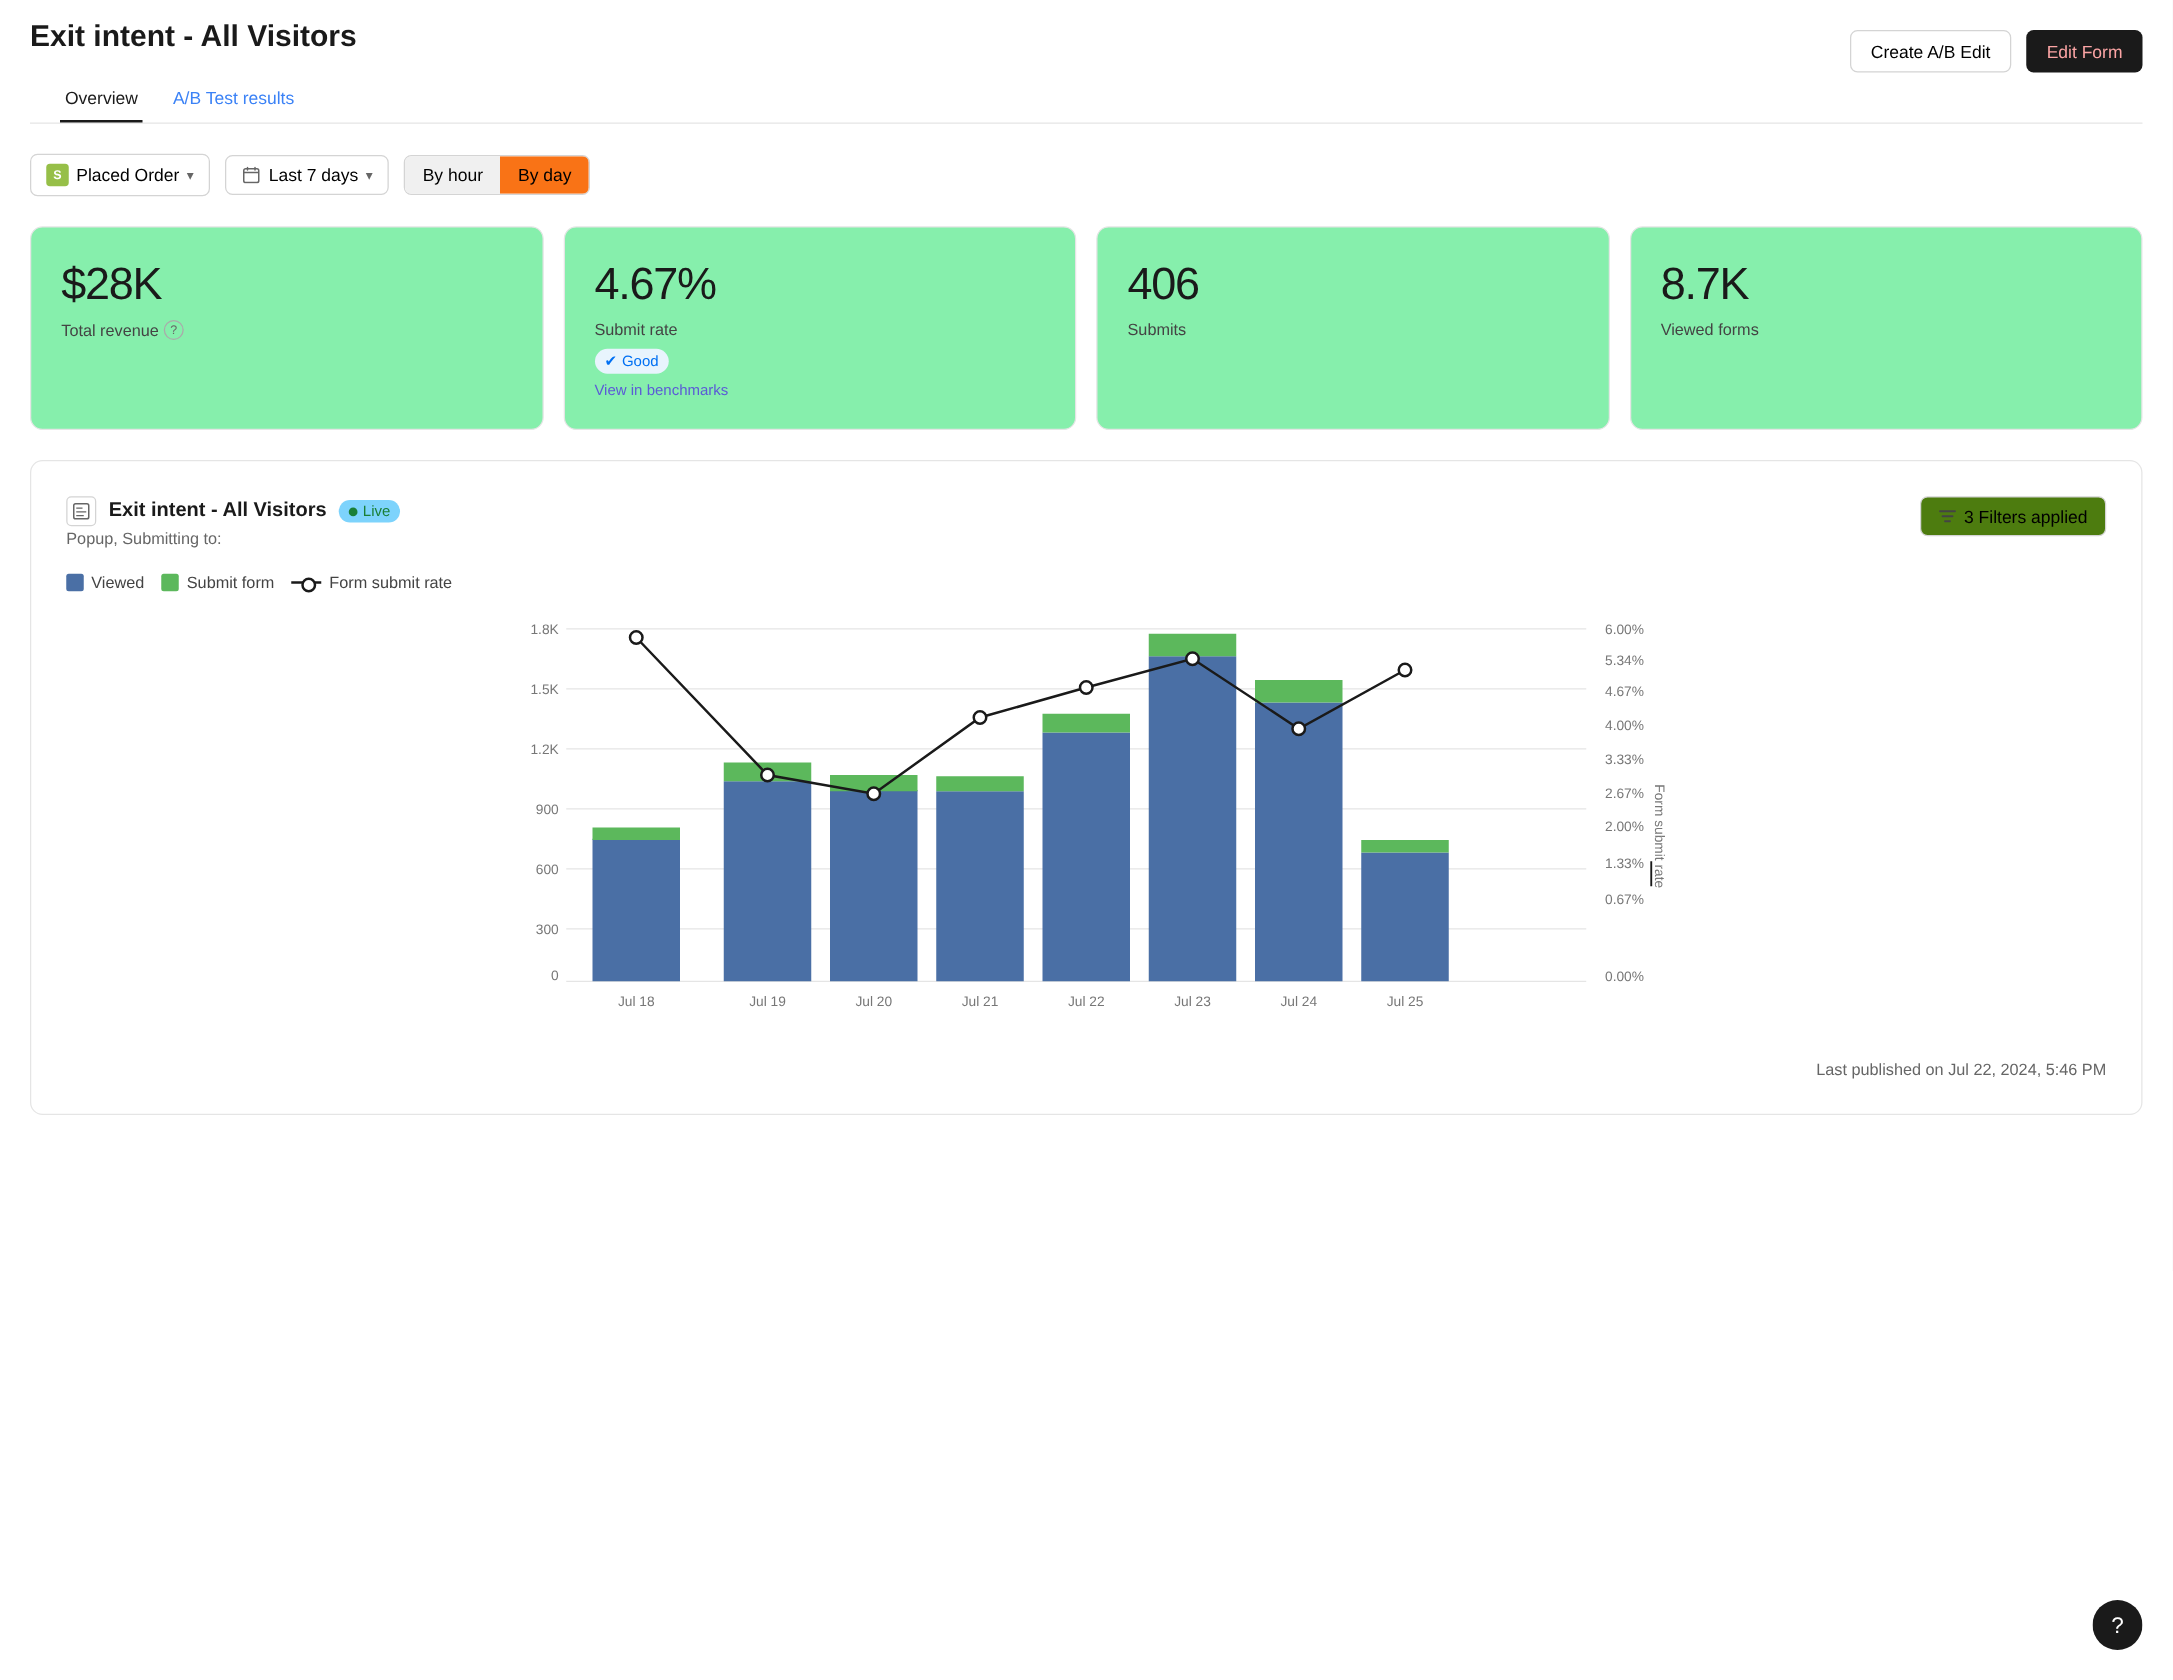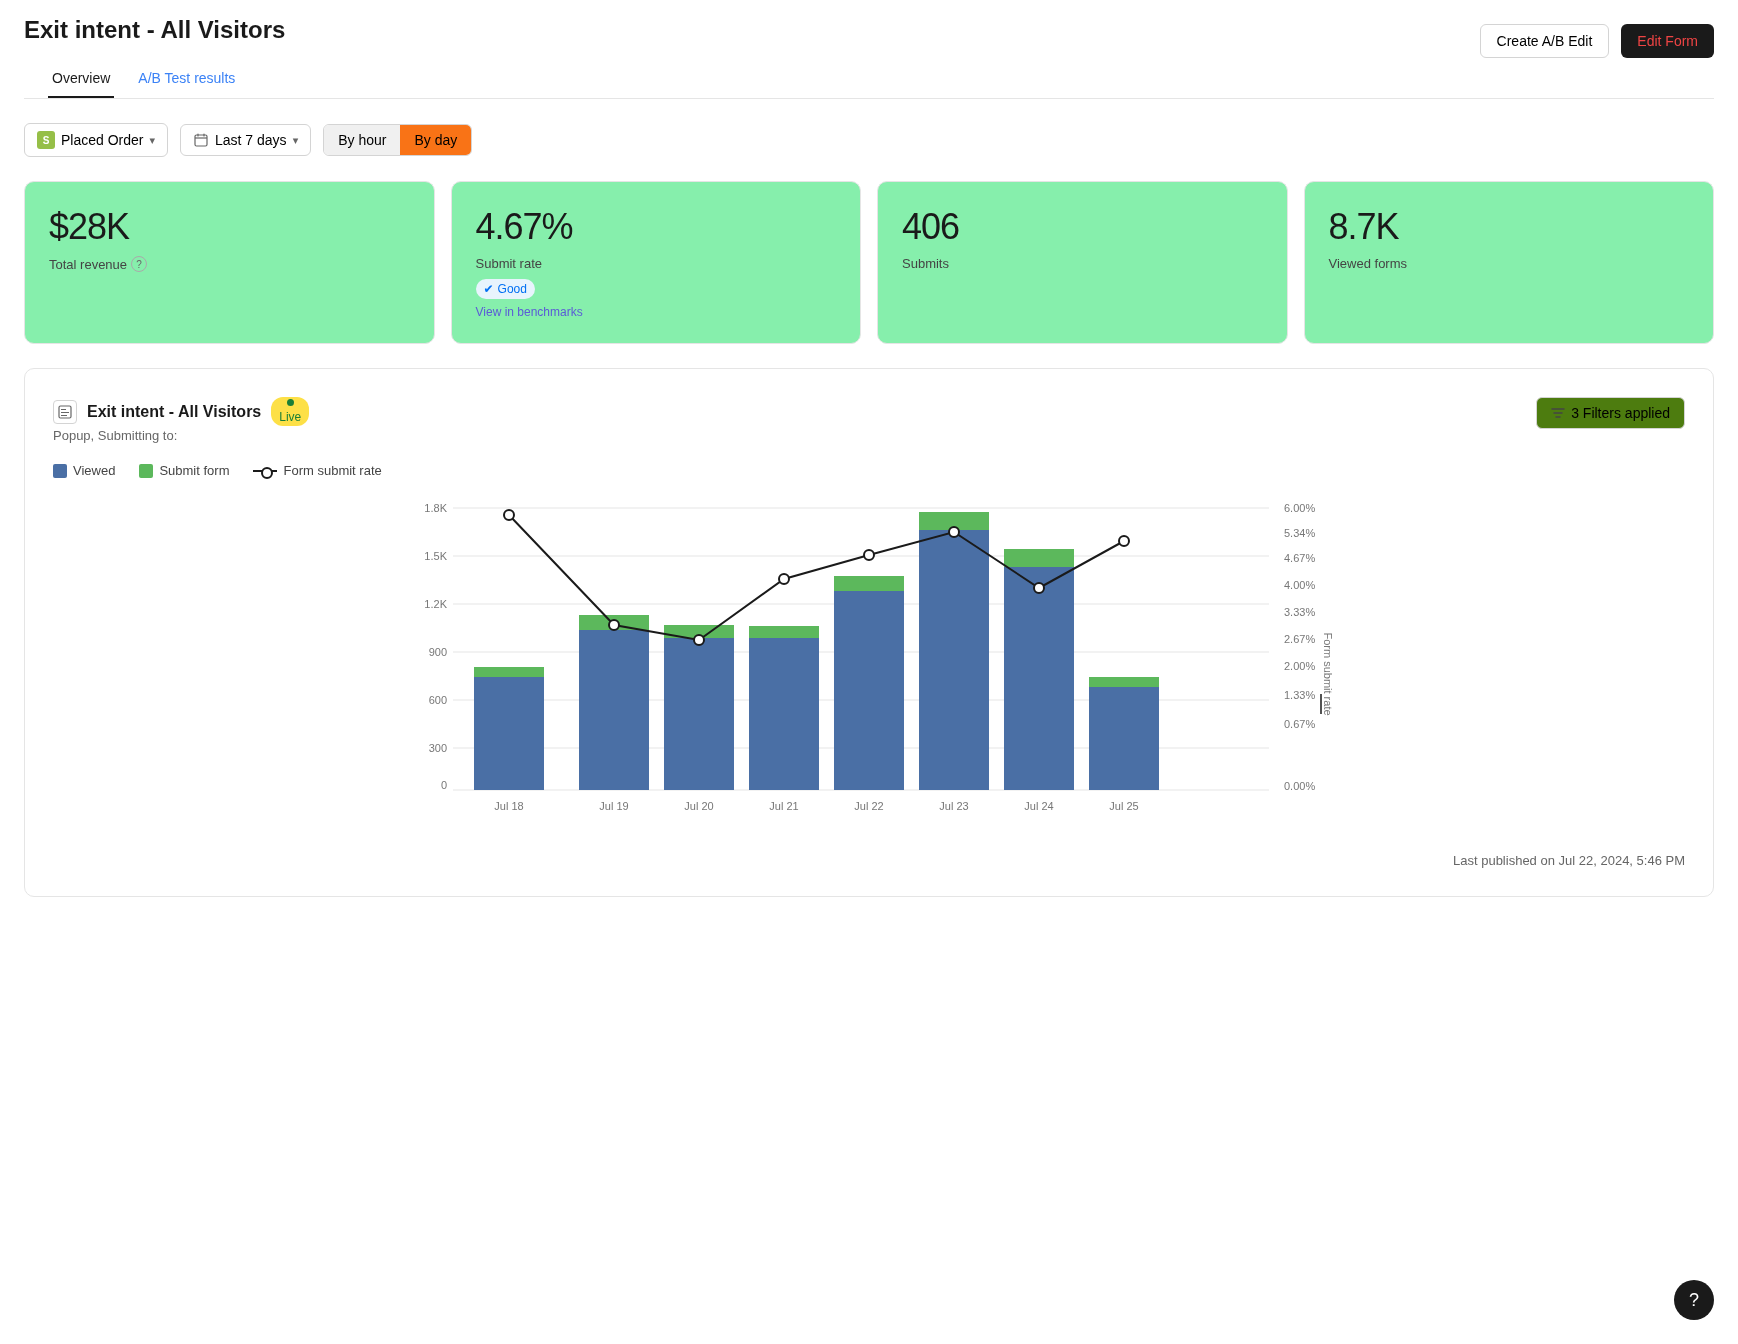--- a/index.html
+++ b/index.html
@@ -6,21 +6,21 @@
     body { font-family: -apple-system, BlinkMacSystemFont, 'Segoe UI', sans-serif; background: #f5f5f5; color: #1a1a1a; font-size: 14px; }
     .page { background: #fff; min-height: 100vh; padding: 0; }
     
     
     .header { padding: 16px 24px 0; }
     .back-link { color: #5b5bd6; font-size: 13px; display: flex; align-items: center; gap: 4px; margin-bottom: 8px; cursor: pointer; text-decoration: none; }
     .back-link::before { content: '←'; }
     .page-title { font-size: 24px; font-weight: 600; margin-bottom: 16px; }
     .header-actions { position: absolute; top: 24px; right: 24px; display: flex; gap: 12px; }
     .btn-secondary { padding: 8px 16px; border: 1px solid #d4d4d4; border-radius: 6px; background: #fff; cursor: pointer; font-size: 14px; font-weight: 500; }
-    .btn-primary { padding: 8px 16px; border: none; border-radius: 6px; background: #1a1a1a; color: #ef4444; cursor: pointer; font-size: 14px; font-weight: 500; }
+    .btn-primary { padding: 8px 16px; border: none; border-radius: 6px; background: #1a1a1a; color: #fca5a5; cursor: pointer; font-size: 14px; font-weight: 500; }
     
     
     .tabs { display: flex; border-bottom: 1px solid #e5e5e5; padding: 0 24px; }
     .tab { padding: 10px 4px; margin-right: 20px; font-size: 14px; cursor: pointer; border-bottom: 2px solid transparent; color: #3b82f6; }
     .tab.active { border-bottom: 2px solid #1a1a1a; color: #1a1a1a; font-weight: 500; }
     
     
     .main { padding: 24px; }
     
     
@@ -42,27 +42,27 @@
     .good-badge { display: inline-flex; align-items: center; gap: 4px; background: #e8f4fd; color: #0070f3; padding: 3px 8px; border-radius: 12px; font-size: 12px; margin-top: 8px; }
     .good-check { color: #0070f3; font-size: 12px; }
     .benchmark-link { display: block; color: #5b5bd6; font-size: 12px; margin-top: 6px; cursor: pointer; text-decoration: none; }
     
     
     .chart-section { background: #fff; border: 1px solid #e5e5e5; border-radius: 10px; padding: 28px; }
     .chart-header { display: flex; justify-content: space-between; align-items: flex-start; margin-bottom: 20px; }
     .chart-title-row { display: flex; align-items: center; gap: 10px; }
     .chart-icon { width: 24px; height: 24px; border: 1px solid #d4d4d4; border-radius: 4px; display: flex; align-items: center; justify-content: center; }
     .chart-title { font-size: 16px; font-weight: 600; }
-    .live-badge { background: #fde047; color: #1a7f37; border-radius: 12px; padding: 2px 8px; font-size: 12px; display: inline-flex; align-items: center; gap: 4px; flex-direction: column; }
+    .live-badge { background: #7dd3fc; color: #1a7f37; border-radius: 12px; padding: 2px 8px; font-size: 12px; display: inline-flex; align-items: center; gap: 4px; }
     .live-dot { width: 7px; height: 7px; background: #1a7f37; border-radius: 50%; }
     .chart-subtitle { font-size: 13px; color: #666; margin-top: 2px; }
     .filters-btn { padding: 7px 14px; border: 1px solid #d4d4d4; border-radius: 6px; background: #4d7c0f; cursor: pointer; font-size: 14px; display: flex; align-items: center; gap: 6px; }
     
     
-    .legend { display: flex; gap: 24px; margin-bottom: 16px; align-items: center; }
+    .legend { display: flex; gap: 14px; margin-bottom: 16px; align-items: center; }
     .legend-item { display: flex; align-items: center; gap: 6px; font-size: 13px; color: #444; }
     .legend-color { width: 14px; height: 14px; border-radius: 2px; }
     .legend-line { width: 24px; height: 2px; background: #1a1a1a; position: relative; }
     .legend-line::before { content: ''; width: 8px; height: 8px; background: #fff; border: 2px solid #1a1a1a; border-radius: 50%; position: absolute; top: -3px; left: 8px; }
     
     
     .chart-area { position: relative; }
     
     
     .chart-footer { text-align: right; margin-top: 16px; font-size: 13px; color: #666; }

